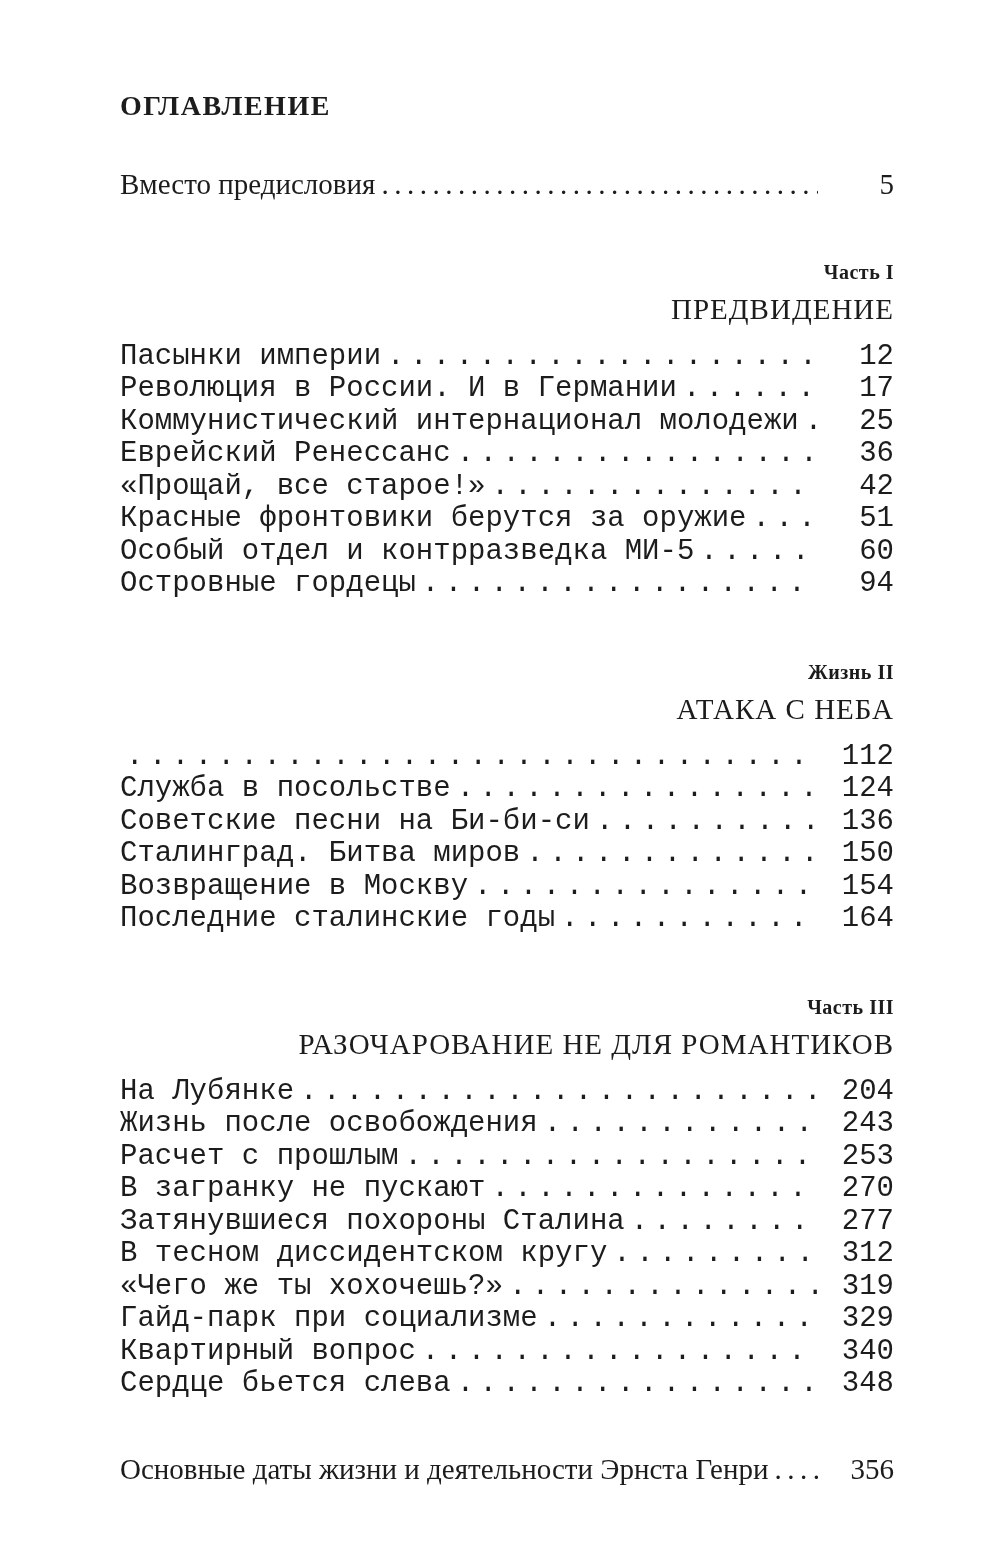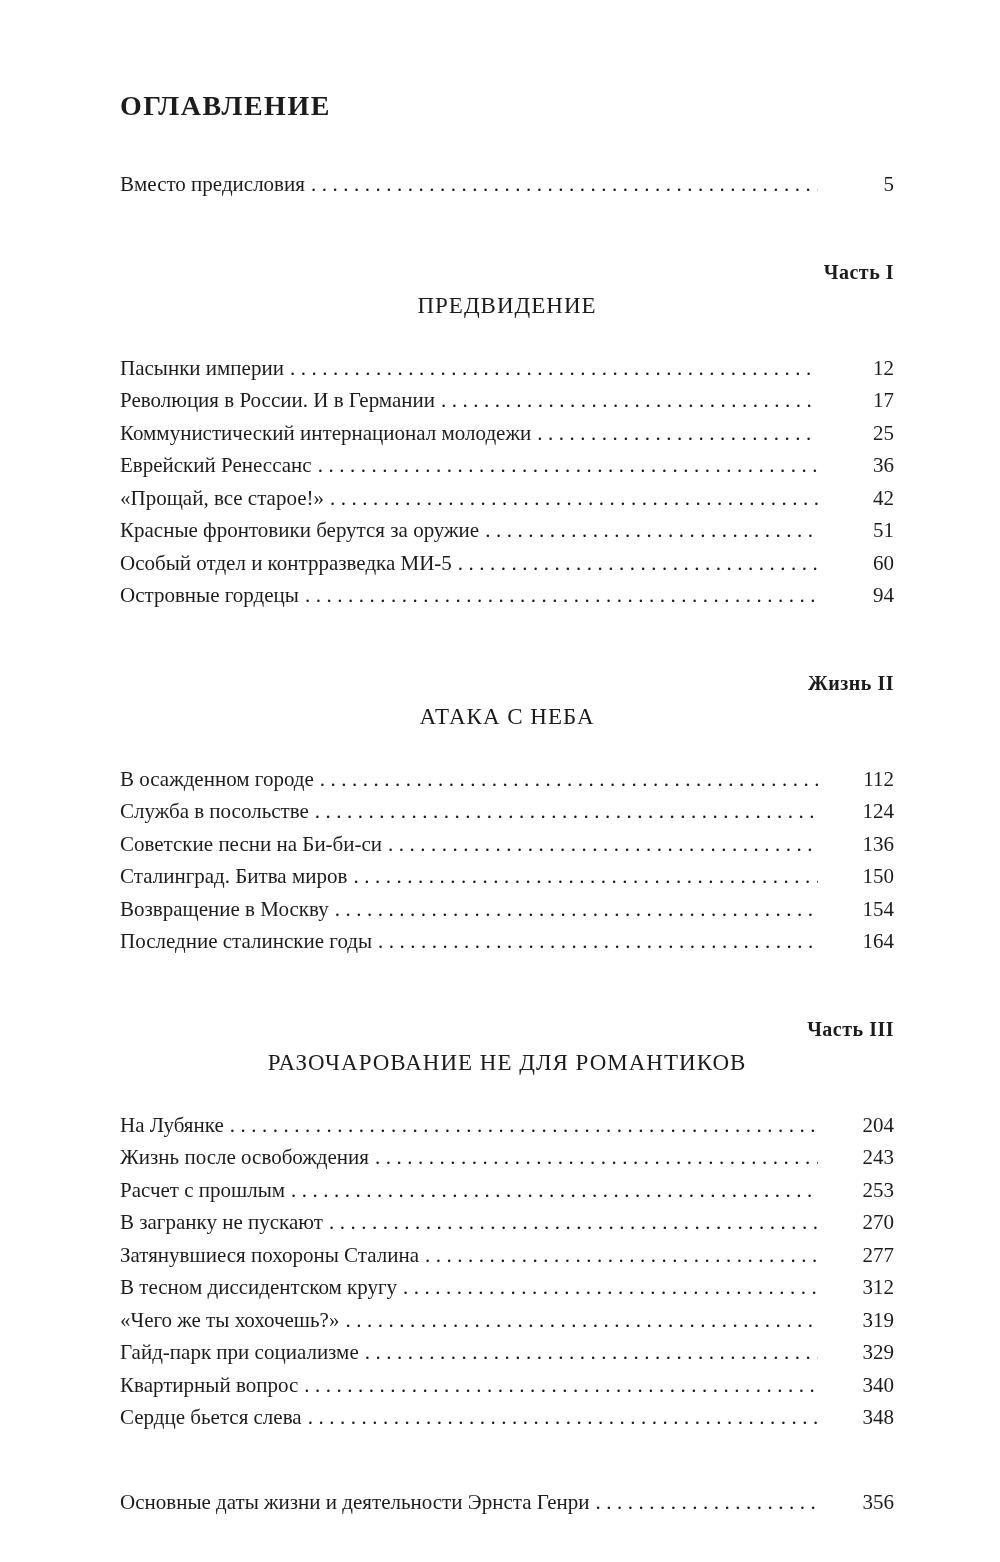--- a/index.html
+++ b/index.html
@@ -16,21 +16,21 @@
   .doc-title {
     font-size: 28px;
     font-weight: 700;
     text-align: left;
     letter-spacing: 1.5px;
   }
 
   .row {
     display: flex;
     align-items: baseline;
-    font-size: 21px;
+    font-size: 29px;
     line-height: 32.5px;
   }
   .label { white-space: nowrap; }
   .dots {
     flex: 1;
     overflow: hidden;
     white-space: nowrap;
     letter-spacing: 5.5px;
     margin: 0 14px 0 6px;
   }
@@ -43,26 +43,26 @@
   .preface { margin-top: 46px; }
 
   .toc-section { margin-top: 60px; }
   .part-label {
     font-size: 20px;
     font-weight: 700;
     text-align: right;
     letter-spacing: 0.5px;
   }
   .part-title {
-    font-size: 23px;
-    text-align: center;
+    font-size: 29px;
+    text-align: right;
     margin-top: 9px;
     letter-spacing: 1px;
   }
-  .entries { margin-top: 33px; }
+  .entries { margin-top: 15px; font-family: Liberation Mono, monospace; }
 
   .closing { margin-top: 52px; font-family: Liberation Serif, serif; }
 </style>
 </head>
 <body>
 
 <div class="page">
 
   <h1 class="doc-title">ОГЛАВЛЕНИЕ</h1>
 
@@ -117,21 +117,20 @@
             <span class="dots">........................................................................................................................</span>
             <span class="pagenum">94</span>
           </div>
         </div>
       </section>
       <section class="toc-section">
         <div class="part-label">Жизнь II</div>
         <div class="part-title">АТАКА С НЕБА</div>
         <div class="entries">
           <div class="row">
-            <span class="label">В осажденном городе</span>
             <span class="dots">........................................................................................................................</span>
             <span class="pagenum">112</span>
           </div>
           <div class="row">
             <span class="label">Служба в посольстве</span>
             <span class="dots">........................................................................................................................</span>
             <span class="pagenum">124</span>
           </div>
           <div class="row">
             <span class="label">Советские песни на Би-би-си</span>

